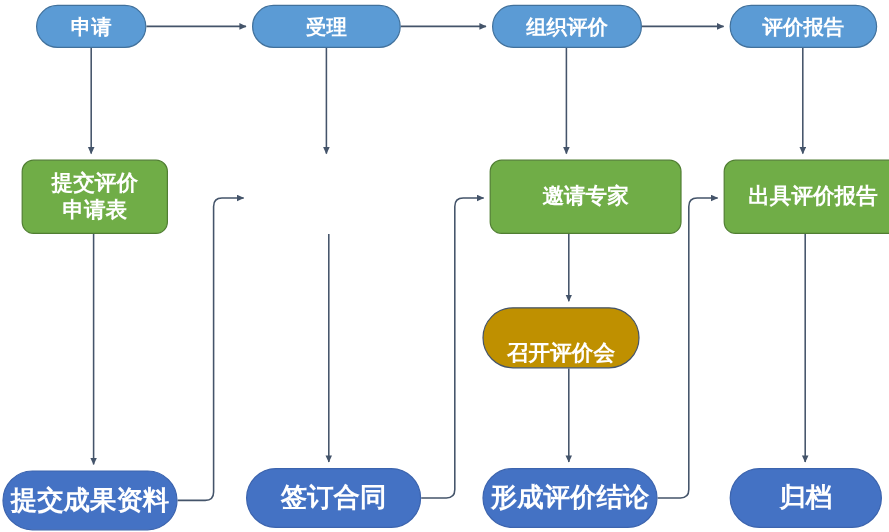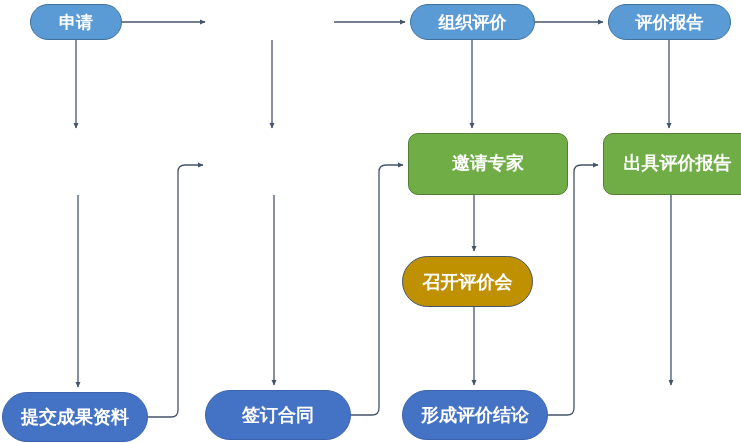--- a/index.html
+++ b/index.html
@@ -16,25 +16,25 @@
   .stage {
     background:var(--stage-fill); border:1.5px solid var(--stage-border);
     border-radius:18px; font-size:17px;
   }
   .process {
     background:var(--process-fill); border:1.5px solid var(--process-border);
     border-radius:10px; font-size:18px; line-height:1.3;
   }
   .milestone {
     background:var(--milestone-fill); border:1.5px solid var(--milestone-border);
-    border-radius:26px; font-size:18px;
+    border-radius:26px; font-size:18px;justify-content:flex-end;
   }
   .result {
     background:var(--result-fill); border:1px solid var(--result-border);
-    border-radius:25px; font-size:18px;
+    border-radius:25px; font-size:22px;
   }
   #wires { position:absolute; left:0; top:0; pointer-events:none; }
   #wires path { fill:none; stroke:var(--connector); stroke-width:1.3px; }
 </style>
 </head>
 <body>
 
 <div id="canvas">
 
   <svg id="wires" width="741" height="443" viewBox="0 0 741 443">
@@ -60,41 +60,51 @@
     <path d="M671,195 V385" marker-end="url(#arrow)"></path>
 
     <path d="M148,417 H171 Q178,417 178,410 V172 Q178,165 185,165 H203" marker-end="url(#arrow)"></path>
     <path d="M351,415 H372 Q379,415 379,408 V172 Q379,165 386,165 H403" marker-end="url(#arrow)"></path>
     <path d="M548,415 H567 Q574,415 574,408 V172 Q574,165 581,165 H598" marker-end="url(#arrow)"></path>
   </svg>
 
   <div class="node stage" style="left:30px;top:4px;width:92px;height:36px">
     <span>申请</span>
   </div>
+  <div class="node stage" style="left:210px;top:4px;width:124px;height:36px">
+    <span>受理</span>
+  </div>
   <div class="node stage" style="left:608px;top:4px;width:123px;height:36px">
     <span>评价报告</span>
   </div>
   <div class="node stage" style="left:410px;top:4px;width:125px;height:36px">
     <span>组织评价</span>
   </div>
 
+  <div class="node process" style="left:18px;top:133px;width:122px;height:62px">
+    <span>提交评价</span>
+    <span>申请表</span>
+  </div>
   <div class="node process" style="left:408px;top:133px;width:160px;height:62px">
     <span>邀请专家</span>
   </div>
   <div class="node process" style="left:603px;top:133px;width:149px;height:62px">
     <span>出具评价报告</span>
   </div>
 
   <div class="node milestone" style="left:402px;top:256px;width:131px;height:51px">
     <span>召开评价会</span>
   </div>
 
   <div class="node result" style="left:2px;top:392px;width:146px;height:50px">
     <span>提交成果资料</span>
   </div>
   <div class="node result" style="left:205px;top:390px;width:146px;height:50px">
     <span>签订合同</span>
   </div>
   <div class="node result" style="left:402px;top:390px;width:146px;height:50px">
     <span>形成评价结论</span>
   </div>
+  <div class="node result" style="left:608px;top:390px;width:127px;height:50px">
+    <span>归档</span>
+  </div>
 
 </div>
 
 </body></html>

